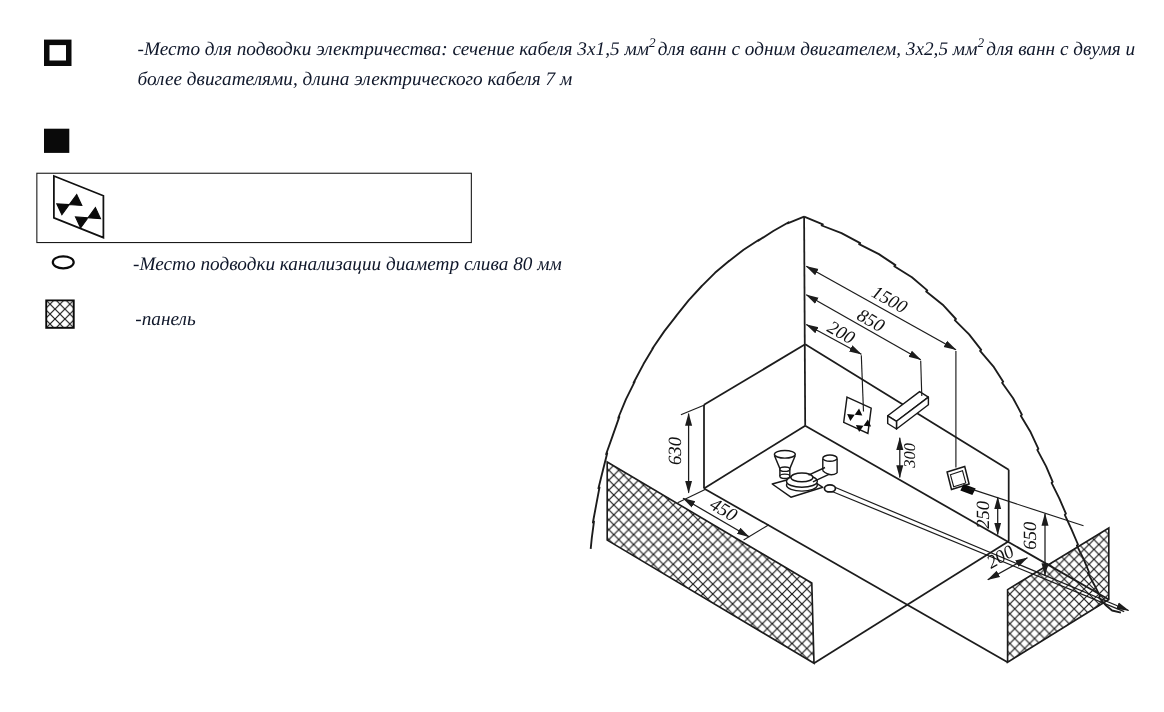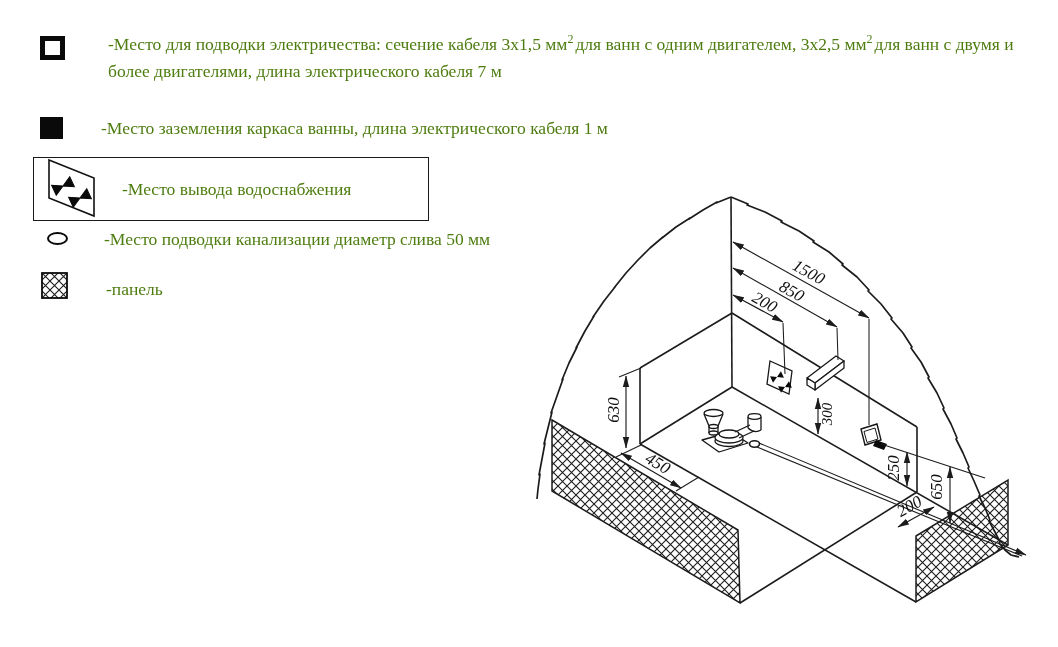--- a/index.html
+++ b/index.html
@@ -1,19 +1,19 @@
 <!DOCTYPE html>
 <html><head>
 <meta charset="utf-8">
 <style>
   html,body{margin:0;padding:0;background:#fff;}
   #page{position:relative;width:1058px;height:647px;background:#ffffff;overflow:hidden;
         font-family:"Liberation Serif", serif;color:#111;}
-  .legend-text{position:absolute;font-size:17.5px;line-height:27px;
-               color:#4d7c0f;letter-spacing:0px;white-space:nowrap;}
+  .legend-text{position:absolute;font-style:italic;font-size:17.5px;line-height:27px;
+               color:#0f172a;letter-spacing:0px;white-space:nowrap;margin-left:17px;}
   .legend-text sup{font-size:12px;line-height:0;margin-right:2px;}
   .sym-square-open{position:absolute;left:40px;top:36px;width:15px;height:14px;
                    border:5px solid #0a0a0a;background:#fff;}
   .sym-square-filled{position:absolute;left:40px;top:117px;width:23px;height:22px;background:#0a0a0a;}
   .sym-ellipse{position:absolute;left:47px;top:232px;width:17px;height:9px;border:2.6px solid #0a0a0a;
                border-radius:50%;background:#fff;}
   .legend-box{position:absolute;left:33px;top:157px;width:394px;height:62px;
               border:1.6px solid #1a1a1a;background:#fff;}
   .abs{position:absolute;}
   svg text{font-family:"Liberation Serif", serif;font-style:italic;fill:#111;}
@@ -23,41 +23,35 @@
 
 <div id="page">
 
   <div class="sym-square-open"></div>
   <div class="legend-text" style="left:108px;top:31px;">
     <div><span>-Место для подводки электричества: сечение кабеля 3х1,5 мм</span><sup>2</sup><span>для ванн с одним двигателем, 3х2,5 мм</span><sup>2</sup><span>для ванн с двумя и</span></div>
     <div><span>более двигателями, длина электрического кабеля 7 м</span></div>
   </div>
 
   <div class="sym-square-filled"></div>
-  <div class="legend-text" style="left:101px;top:115px;">
-    <span>-Место заземления каркаса ванны, длина электрического кабеля 1 м</span>
-  </div>
 
   <div class="legend-box"></div>
   <svg class="abs" style="left:42px;top:156px;" width="62" height="66" viewBox="0 0 62 66">
     <polygon points="7,4 52,22 52,60 7,42" fill="#fff" stroke="#111" stroke-width="1.6"></polygon>
     <g transform="translate(21,30) rotate(-25)" fill="#0a0a0a">
       <path d="M0,0 L-10,-5.5 L-10,5.5 Z M0,0 L10,-5.5 L10,5.5 Z" stroke="#0a0a0a" stroke-width="1"></path>
     </g>
     <g transform="translate(38,42) rotate(-25)" fill="#0a0a0a">
       <path d="M0,0 L-10,-5.5 L-10,5.5 Z M0,0 L10,-5.5 L10,5.5 Z" stroke="#0a0a0a" stroke-width="1"></path>
     </g>
   </svg>
-  <div class="legend-text" style="left:122px;top:176px;">
-    <span>-Место вывода водоснабжения</span>
-  </div>
 
   <div class="sym-ellipse"></div>
   <div class="legend-text" style="left:104px;top:226px;">
-    <span>-Место подводки канализации диаметр слива 50 мм</span>
+    <span>-Место подводки канализации диаметр слива 80 мм</span>
   </div>
 
   <svg class="abs" style="left:41px;top:272px;" width="28" height="28" viewBox="0 0 28 28">
     <rect x="1" y="1" width="25" height="25" fill="url(#hatch)" stroke="#0a0a0a" stroke-width="1.8"></rect>
   </svg>
   <div class="legend-text" style="left:106px;top:276px;">
     <span>-панель</span>
   </div>
 
   <svg class="abs" style="left:0;top:0;" width="1058" height="647" viewBox="0 0 1058 647">

